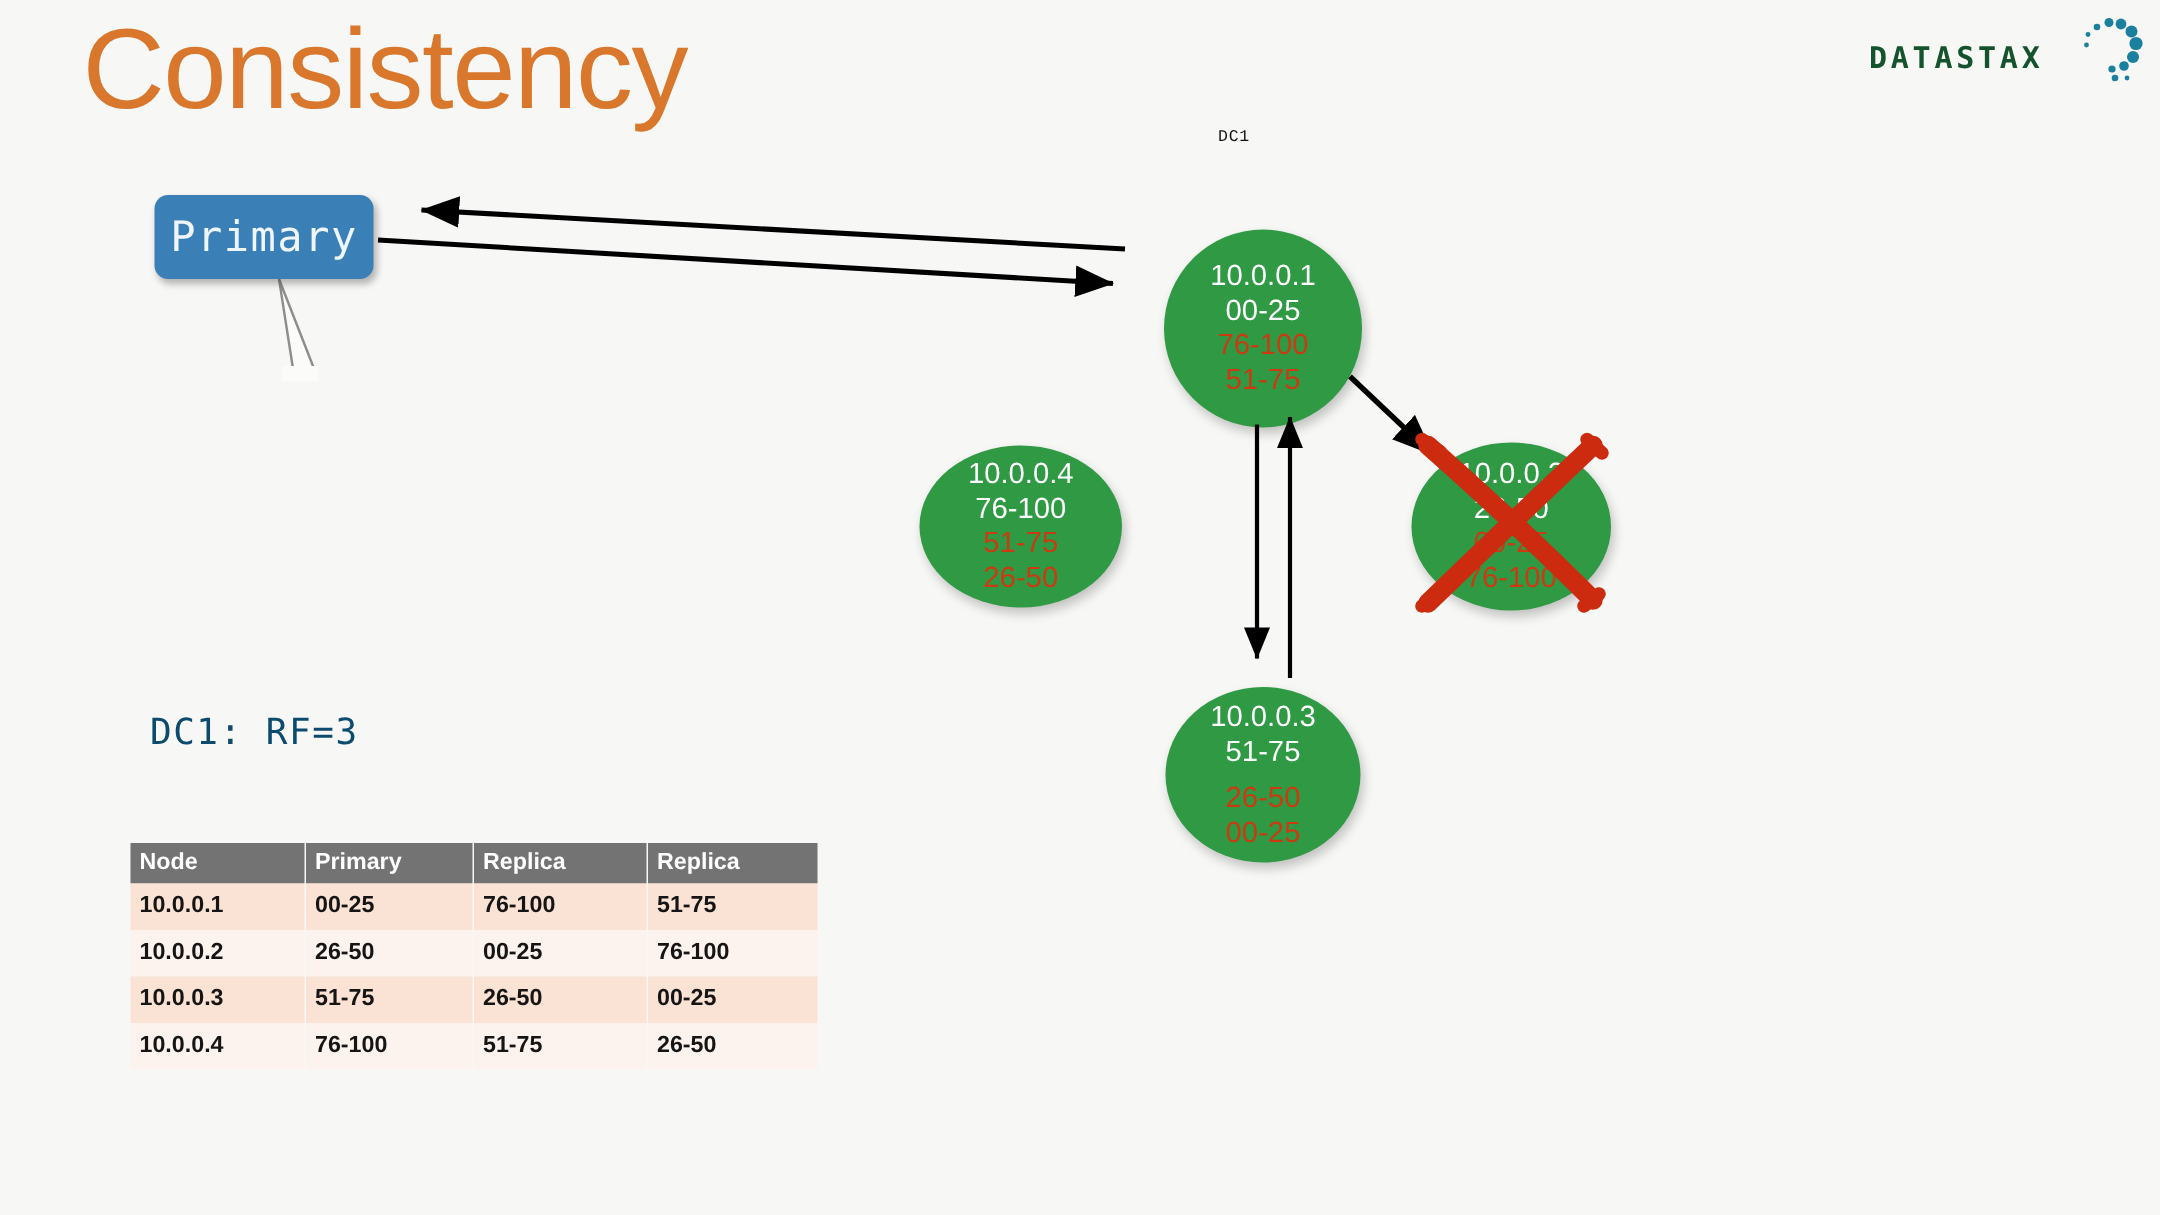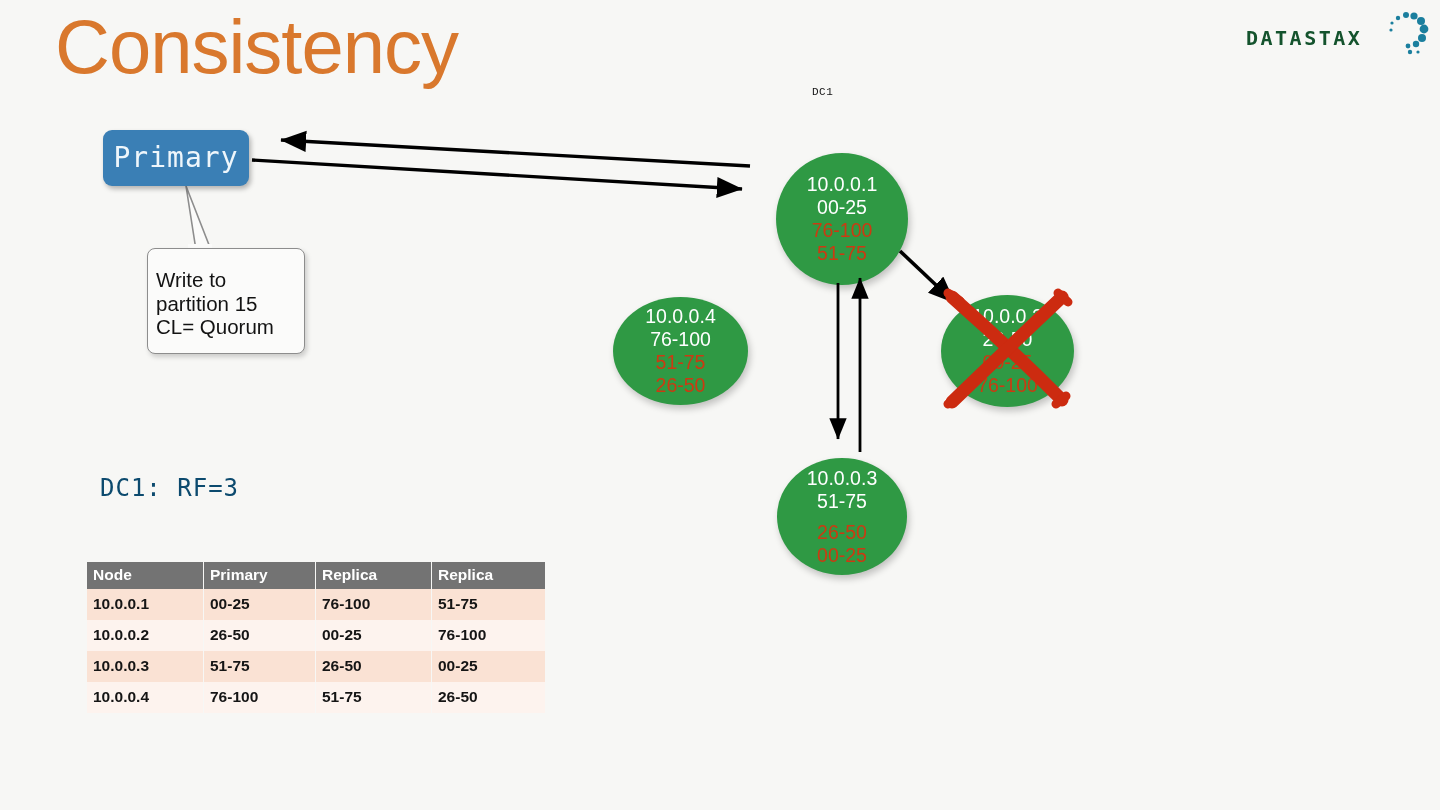--- a/index.html
+++ b/index.html
@@ -208,25 +208,20 @@
 
   <svg class="overlay">
     <path d="M 196 250 L 186 186 L 211 250" fill="#fbfbfa" stroke="#8d8d8d" stroke-width="1.6" stroke-linejoin="round"></path>
     <rect x="188" y="244" width="24" height="10" fill="#fbfbfa" stroke="none"></rect>
   </svg>
 
   <div id="client-box">
     <div id="client-label">Primary</div>
   </div>
 
-  <div id="callout-box">
-    <div id="callout-text">Write to
-partition 15
-CL= Quorum</div>
-  </div>
 
   <div id="dc1-label">DC1</div>
 
   <div id="rf-label">DC1: RF=3</div>
 
   <div class="node" id="node-1" style="left:776px; top:153px; width:132px; height:132px;">
       <div class="node-line primary">10.0.0.1</div>
       <div class="node-line primary">00-25</div>
       <div class="node-line replica">76-100</div>
       <div class="node-line replica">51-75</div>

